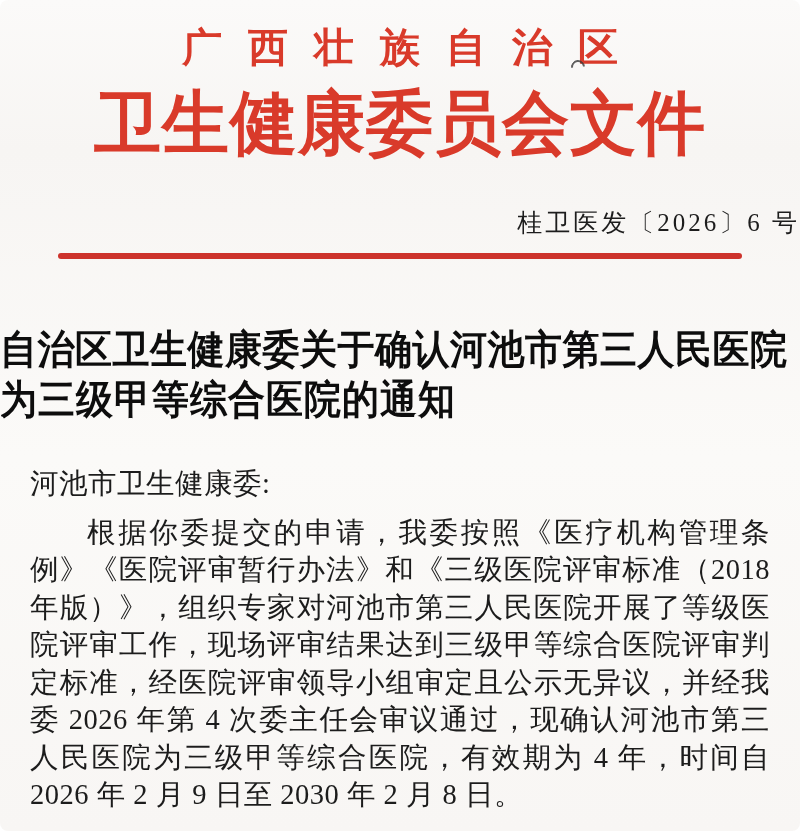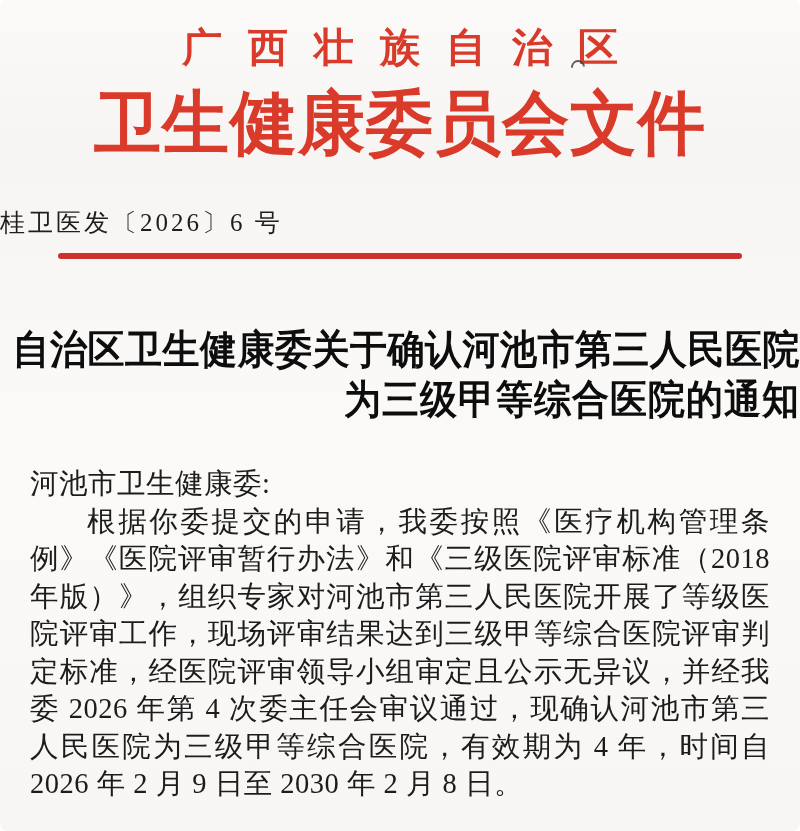--- a/index.html
+++ b/index.html
@@ -47,38 +47,38 @@
     border-radius: 50% 50% 50% 50%;
     border-bottom-color: transparent;
     border-left-color: transparent;
     transform: rotate(-50deg);
     opacity: .8;
   }
 
   
   .doc-number {
     margin-top: 48px;
-    text-align: left;
+    text-align: right;
     font-size: 25px;
     letter-spacing: 3px;
     color: #1d1d1d;
   }
 
   
   .red-rule {
     margin: 14px auto 0 auto;
     width: 684px;
     height: 6px;
     border-radius: 3px;
   }
 
   
   .title-block {
     margin-top: 66px;
-    text-align: right;
+    text-align: left;
     font-weight: 900;
     color: #0d0d0d;
   }
   .title-line1 {
     font-size: 37px;
     letter-spacing: 0.5px;
     line-height: 1.35;
     transform: scaleY(1.08);
   }
   .title-line2 {
@@ -91,21 +91,21 @@
   
   .body-block {
     margin: 40px auto 0 auto;
     width: 740px;
     font-size: 28.5px;
     line-height: 37.5px;
     color: #1c1c1c;
     letter-spacing: 0.5px;
   }
   .salutation {
-    margin-bottom: 0;
+    margin-bottom: 11px;
   }
   .paragraph {
     text-indent: 2em;
     text-align: justify;
     text-justify: inter-ideograph;
   }
 </style>
 </head>
 <body>
 

